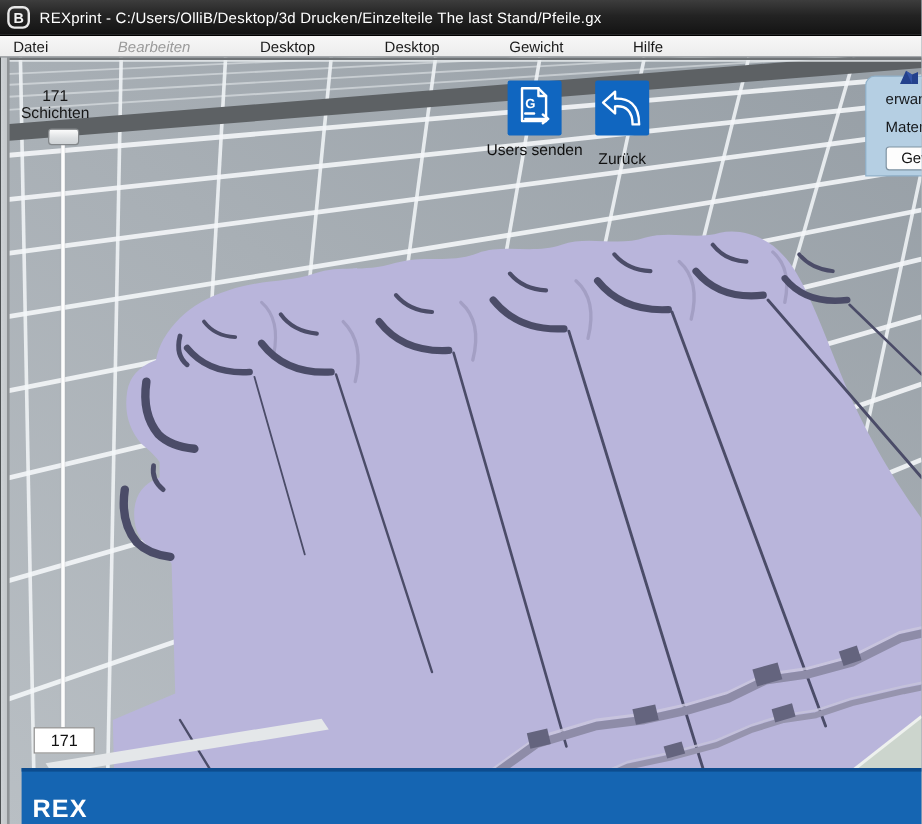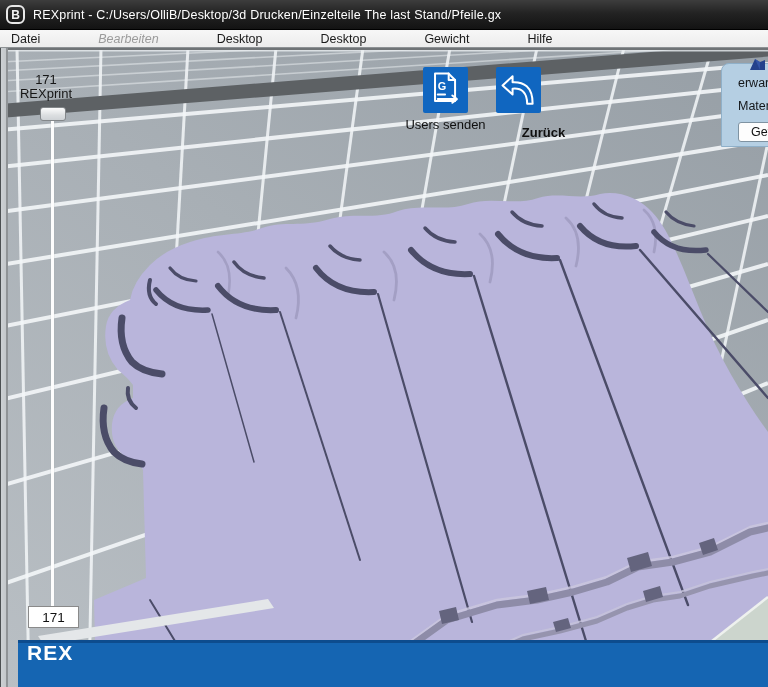--- a/index.html
+++ b/index.html
@@ -36,33 +36,33 @@
     background:#ffffff;border:1px solid #8a8a8a;box-shadow:inset 0 1px 0 #fff;
     font-size:13.5px;color:#111;display:flex;align-items:center;justify-content:center;}
 
   
   .tool-btn{position:absolute;width:45px;height:46px;background:#1066c0;border-radius:2px;z-index:12;
     display:flex;align-items:center;justify-content:center;cursor:pointer;}
   .btn-gcode{left:423px;top:67px;}
   .btn-back{left:496px;top:67px;}
   .tool-label{position:absolute;z-index:12;text-align:center;font-size:13px;line-height:15px;color:#101010;}
   .lbl-gcode{left:405px;top:117px;width:81px;}
-  .lbl-back{left:517px;top:125px;width:53px;font-weight:bold;}
+  .lbl-back{left:492px;top:125px;width:53px;}
 
   
   .info-panel{position:absolute;left:721px;top:63px;width:120px;height:84px;z-index:12;
     background:#b5cfe3;border:1px solid #8fb0c9;border-top-left-radius:8px;padding:12px 0 0 16px;}
   .info-line{font-size:12.5px;color:#14171a;margin-bottom:9px;white-space:nowrap;}
   .weight-btn{display:inline-block;background:#fdfdfd;border:1px solid #7f93a2;border-radius:3px;
     padding:2px 12px;font-size:12.5px;color:#111;white-space:nowrap;}
   .panel-icon{position:absolute;left:748px;top:56px;z-index:13;}
 
   
   .bottom-bar{position:absolute;left:18px;top:640px;width:750px;height:47px;z-index:20;
-    background:#1565b2;border-top:3px solid #0d4c8e;display:flex;align-items:flex-start;}
+    background:#1565b2;border-top:3px solid #0d4c8e;display:flex;align-items:flex-end;}
   .brand{color:#ffffff;font-size:21px;font-weight:600;letter-spacing:1px;margin-left:9px;margin-top:-2px;}
 </style>
 </head>
 <body>
 
 <div class="titlebar">
   <div class="win-logo">B</div>
   <div class="win-title">REXprint - C:/Users/OlliB/Desktop/3d Drucken/Einzelteile The last Stand/Pfeile.gx</div>
 </div>
 
@@ -203,21 +203,21 @@
   <polygon points="38,636 268,599 274,608 44,645" fill="#e4e7e9"></polygon>
 
   <rect x="0" y="48" width="768" height="2" fill="#6f7376"></rect>
   <rect x="0" y="50" width="768" height="1.5" fill="#e8ecef" opacity="0.8"></rect>
 </svg>
 
 <div class="left-border"></div>
 
 <div class="slider-label">
   <div>171</div>
-  <div>REXprint</div>
+  <div>Schichten</div>
 </div>
 <div class="slider-track"></div>
 <div class="slider-handle"></div>
 <div class="slider-value-box">171</div>
 
 <div class="tool-btn btn-gcode">
   <svg width="41" height="42" viewBox="0 0 45 46">
     <g fill="none" stroke="#ffffff" stroke-width="2.2" stroke-linejoin="round" stroke-linecap="round">
       <path d="M 11,5 H 26 L 33,12 V 35 H 11 Z"></path>
       <path d="M 26,5 V 12 H 33"></path>

